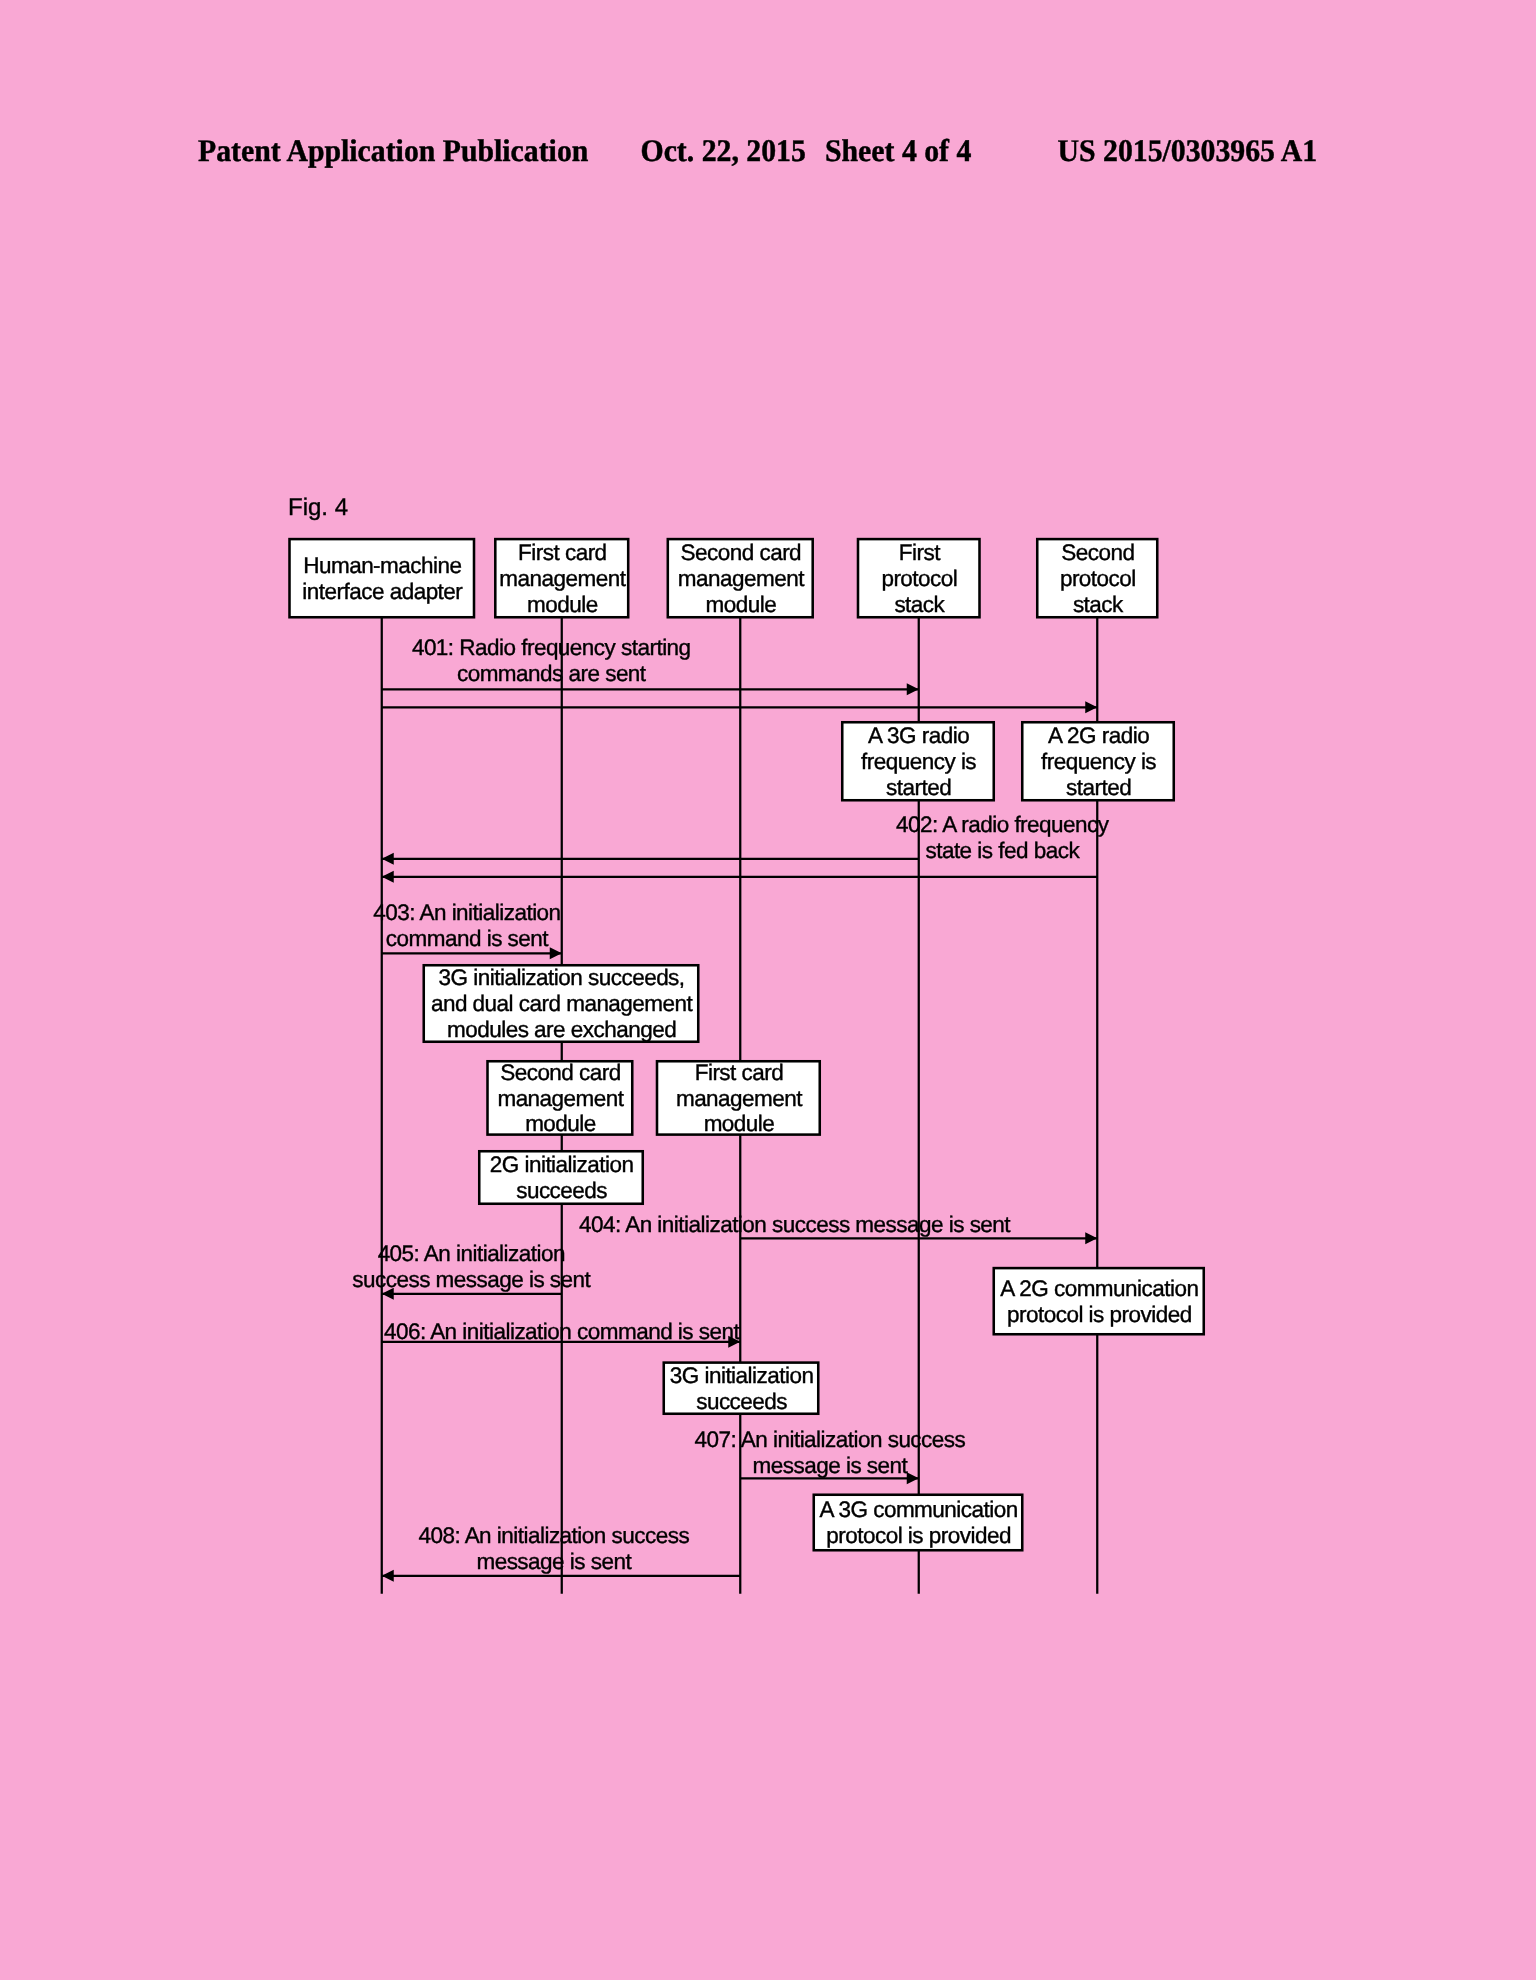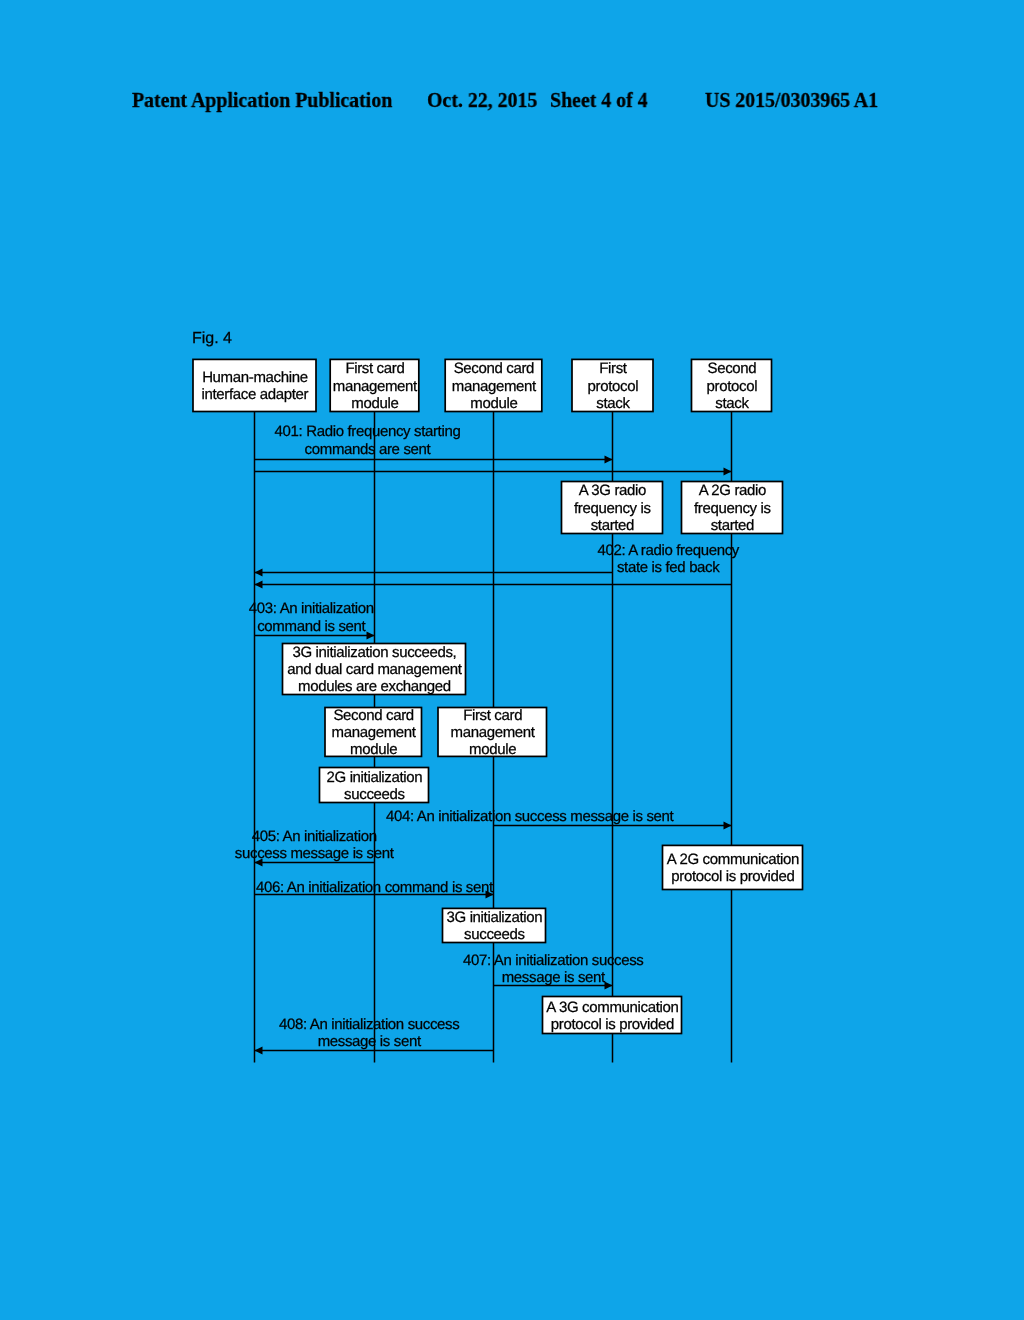--- a/index.html
+++ b/index.html
@@ -1,18 +1,18 @@
 <!DOCTYPE html>
 <html><head>
 <meta charset="utf-8">
 <title>Patent Application Publication</title>
 <style>
   html,body{margin:0;padding:0;background:#ffffff;}
   body{width:1024px;height:1320px;font-family:"Liberation Serif",serif;-webkit-font-smoothing:antialiased;}
-  .page{position:relative;width:1024px;height:1320px;overflow:hidden;background:#0ea5e9;}
+  .page{position:relative;width:1024px;height:1320px;overflow:hidden;background:#f9a8d4;}
 
   .hdr span{position:absolute;white-space:nowrap;font-family:"Liberation Serif",serif;
             font-weight:bold;font-size:21px;color:#000;top:90px;line-height:21px;
             transform:scaleX(0.945);transform-origin:left top;will-change:transform;
             -webkit-text-stroke:0.3px #000;}
   #h-pub{left:132px;}
   #h-date{left:427px;}
   #h-sheet{left:550px;}
   #h-num{left:705px;}
 

